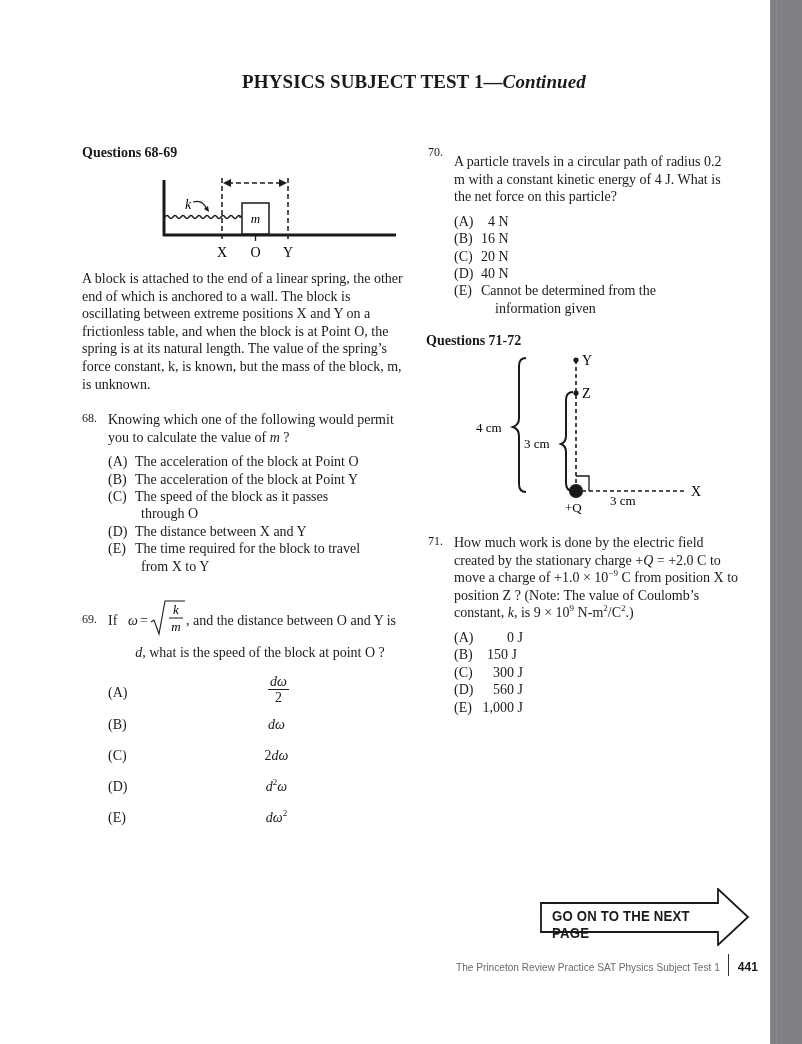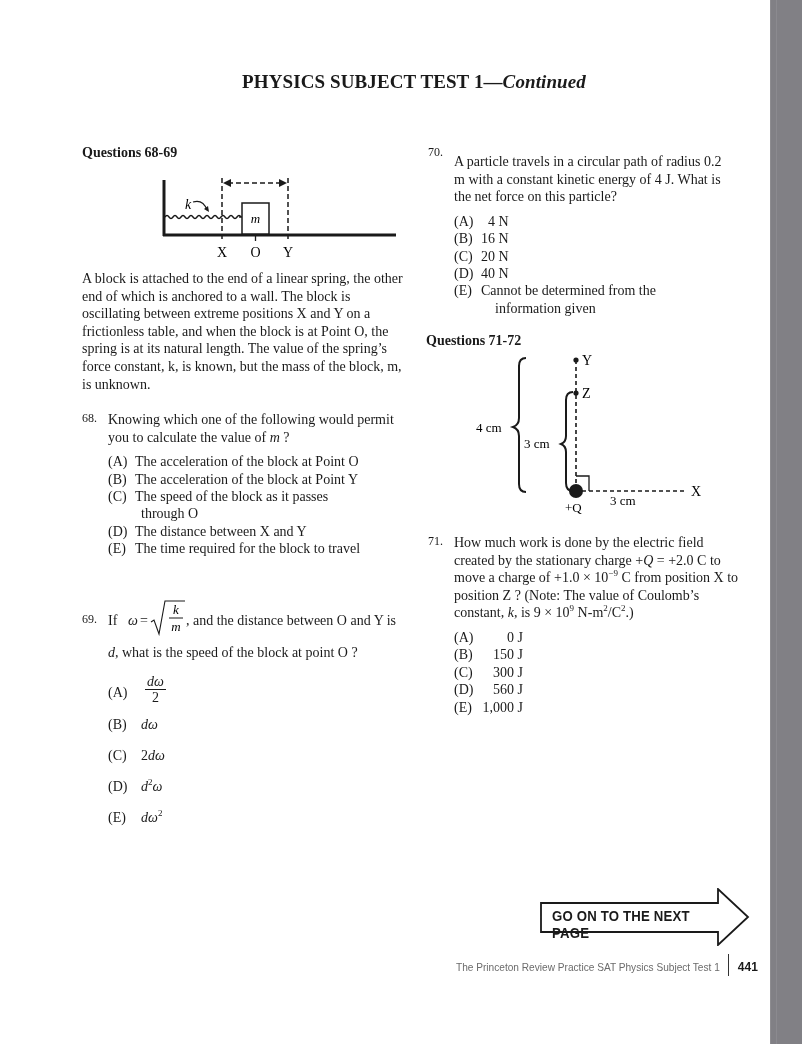--- a/index.html
+++ b/index.html
@@ -68,25 +68,25 @@
   <p class="abs para" style="top:270px;left:0;width:322px;">A block is attached to the end of a linear spring, the other end of which is anchored to a wall.  The block is oscillating between extreme positions X and Y on a frictionless table, and when the block is at Point O, the spring is at its natural length.  The value of the spring’s force constant, k, is known, but the mass of the block, m, is unknown.</p>
 
   <div class="abs" style="top:411px;left:0;width:320px;">
     <span class="q-num">68.</span>
     <p class="q-stem" style="padding-left:26px;"><span>Knowing which one of the following would permit you to calculate the value of </span><span class="it">m</span><span> ?</span></p>
     <div class="choices" style="margin-top:7px;padding-left:26px;">
       <div class="choice"><span class="letter">(A)</span><span>The acceleration of the block at Point O</span></div>
       <div class="choice"><span class="letter">(B)</span><span>The acceleration of the block at Point Y</span></div>
       <div class="choice"><span class="letter">(C)</span><span>The speed of the block as it passes</span><span class="cont">through O</span></div>
       <div class="choice"><span class="letter">(D)</span><span>The distance between X and Y</span></div>
-      <div class="choice"><span class="letter">(E)</span><span>The time required for the block to travel</span></div>
+      <div class="choice"><span class="letter">(E)</span><span>The time required for the block to travel</span><span class="cont">from X to Y</span></div>
     </div>
   </div>
 
-  <div class="abs" style="top:600px;left:0;width:330px;">
+  <div class="abs" style="top:600px;left:0;width:330px;text-align:center;">
     <span class="q-num" style="top:12px;">69.</span>
     <div class="q-stem" style="padding-left:26px;position:relative;height:34px;">
       <span style="position:absolute;left:26px;top:12px;">If</span>
       <span style="position:absolute;left:46px;top:12px;font-style:italic;">ω</span>
       <span style="position:absolute;left:58px;top:12px;">=</span>
       <svg style="position:absolute;left:68px;top:0;" width="36" height="36" viewBox="0 0 36 36">
         <path d="M1 22 L4 20 L9 34 L15 1 L35 1" fill="none" stroke="#1a1a1a" stroke-width="1.1"></path>
         <line x1="19" y1="18" x2="33" y2="18" stroke="#1a1a1a" stroke-width="1"></line>
         <text x="26" y="14" text-anchor="middle" font-family="Liberation Serif, serif" font-style="italic" font-size="13">k</text>
         <text x="26" y="31" text-anchor="middle" font-family="Liberation Serif, serif" font-style="italic" font-size="13">m</text>
@@ -145,21 +145,21 @@
 
     <path d="M101 40 q-7 0 -7 8 L94 84 q0 6 -5 8 q5 2 5 8 L94 131 q0 8 7 8" fill="none" stroke="#1a1a1a" stroke-width="2"></path>
     <text x="52" y="96" font-family="Liberation Serif, serif" font-size="13">3 cm</text>
   </svg>
 
   <div class="abs" style="top:534px;left:0;width:320px;">
     <span class="q-num">71.</span>
     <p class="q-stem" style="padding-left:26px;width:318px;"><span>How much work is done by the electric field created by the stationary charge +</span><span class="it">Q</span><span> = +2.0 C to move a charge of +1.0 × 10</span><sup>−9</sup><span> C from position X to position Z ?  (Note: The value of Coulomb’s constant, </span><span class="it">k</span><span>, is 9 × 10</span><sup>9</sup><span> N-m</span><sup>2</sup><span>/C</span><sup>2</sup><span>.)</span></p>
     <div class="choices" style="margin-top:7px;padding-left:26px;">
       <div class="choice"><span class="letter">(A)</span><span style="display:inline-block;width:42px;text-align:right;">0 J</span></div>
-      <div class="choice"><span class="letter">(B)</span><span style="display:inline-block;width:42px;text-align:right;">150 J</span></div>
+      <div class="choice"><span class="letter">(B)</span><span style="display:inline-block;width:42px;text-align:center;">150 J</span></div>
       <div class="choice"><span class="letter">(C)</span><span style="display:inline-block;width:42px;text-align:right;">300 J</span></div>
       <div class="choice"><span class="letter">(D)</span><span style="display:inline-block;width:42px;text-align:right;">560 J</span></div>
       <div class="choice"><span class="letter">(E)</span><span style="display:inline-block;width:42px;text-align:right;">1,000 J</span></div>
     </div>
   </div>
 </div>
 
 <div class="go-next">
   <svg width="210" height="58" viewBox="0 0 210 58" style="position:absolute;left:0;top:0;">
     <polygon points="1,15 178,15 178,1 208,29 178,57 178,44 1,44" fill="#fff" stroke="#1a1a1a" stroke-width="1.8" stroke-linejoin="miter"></polygon>

